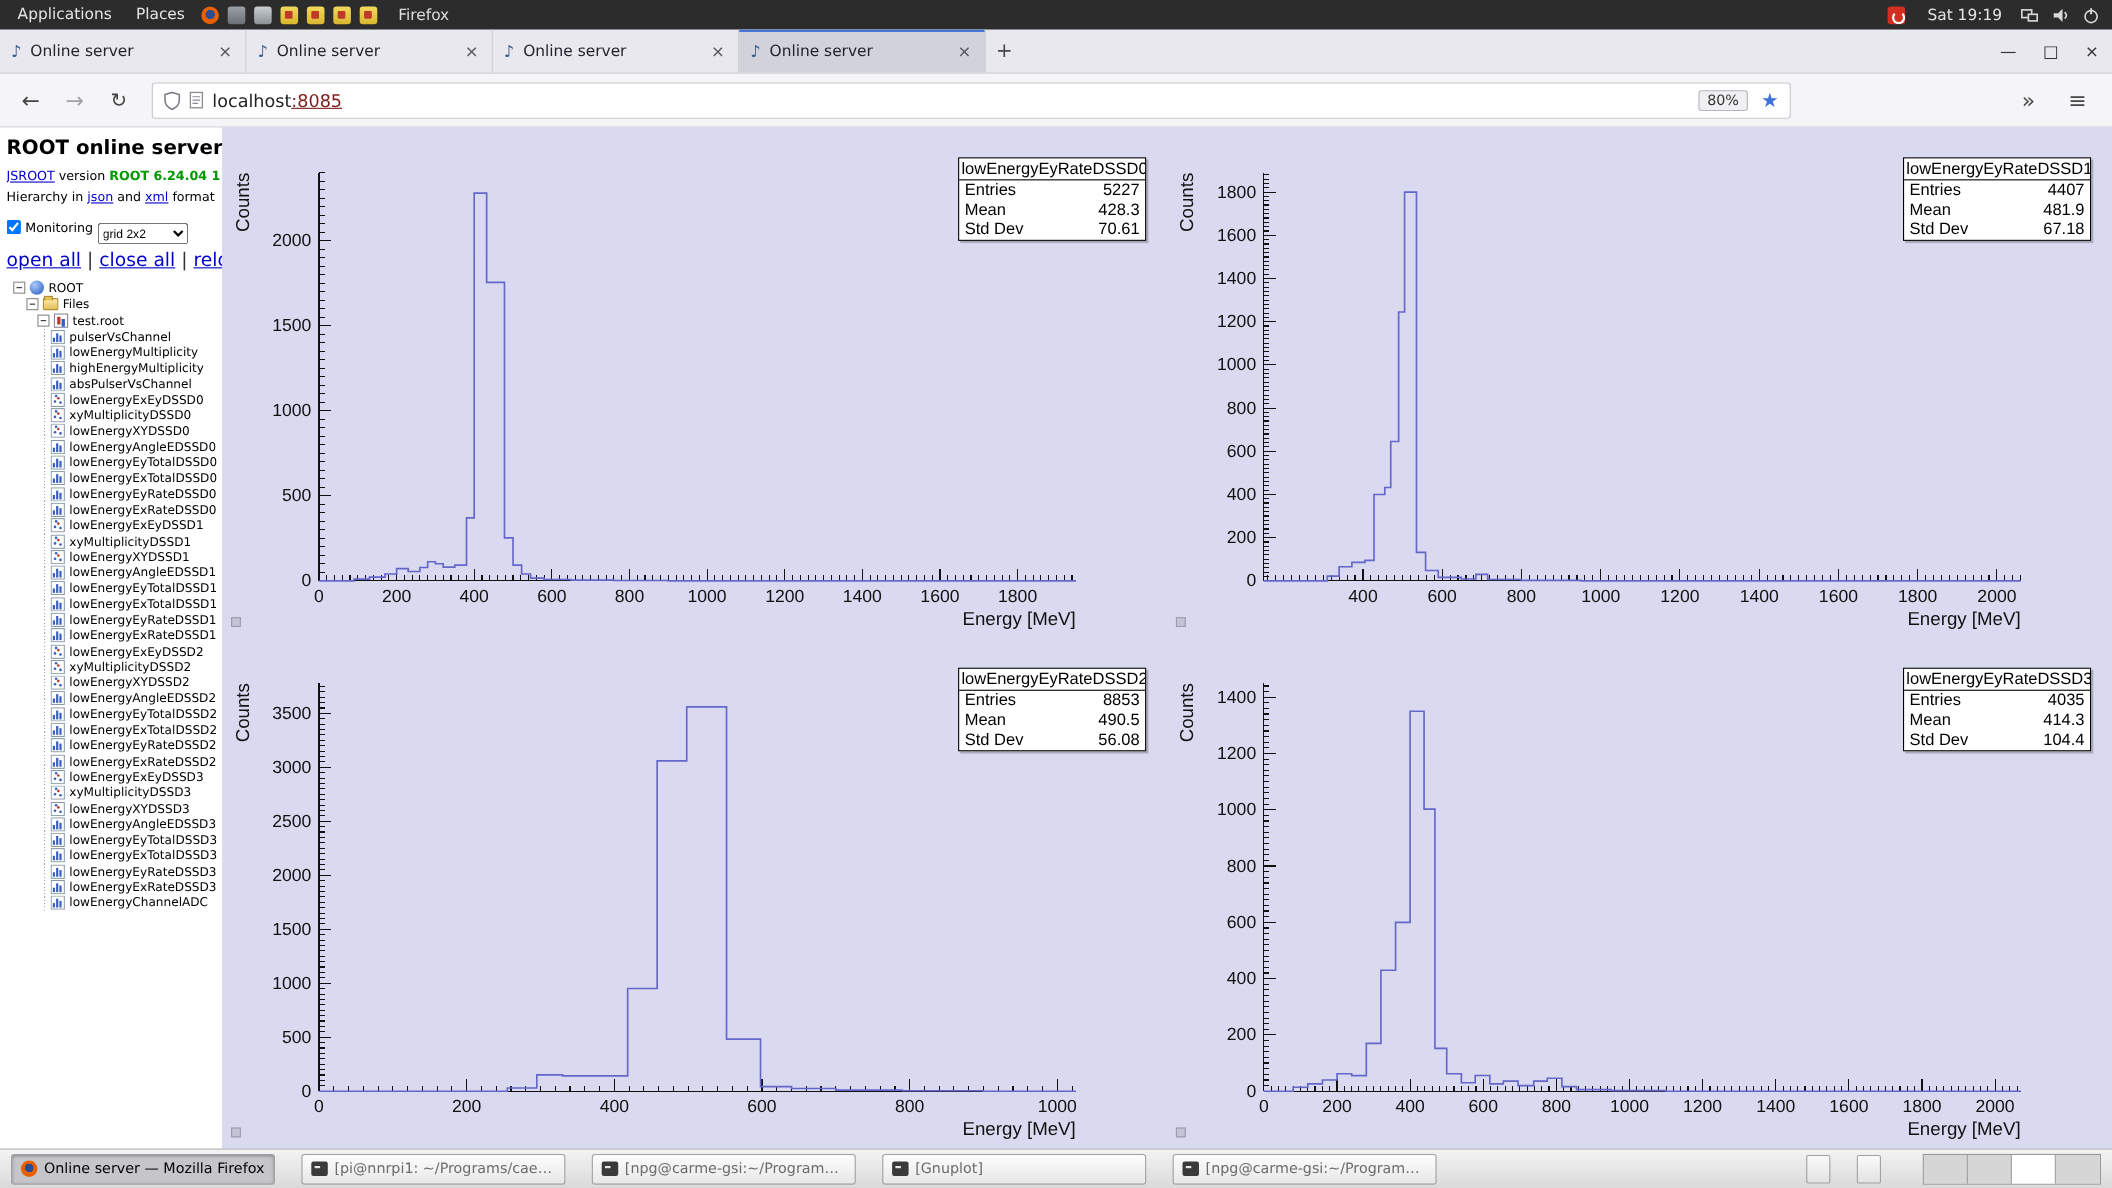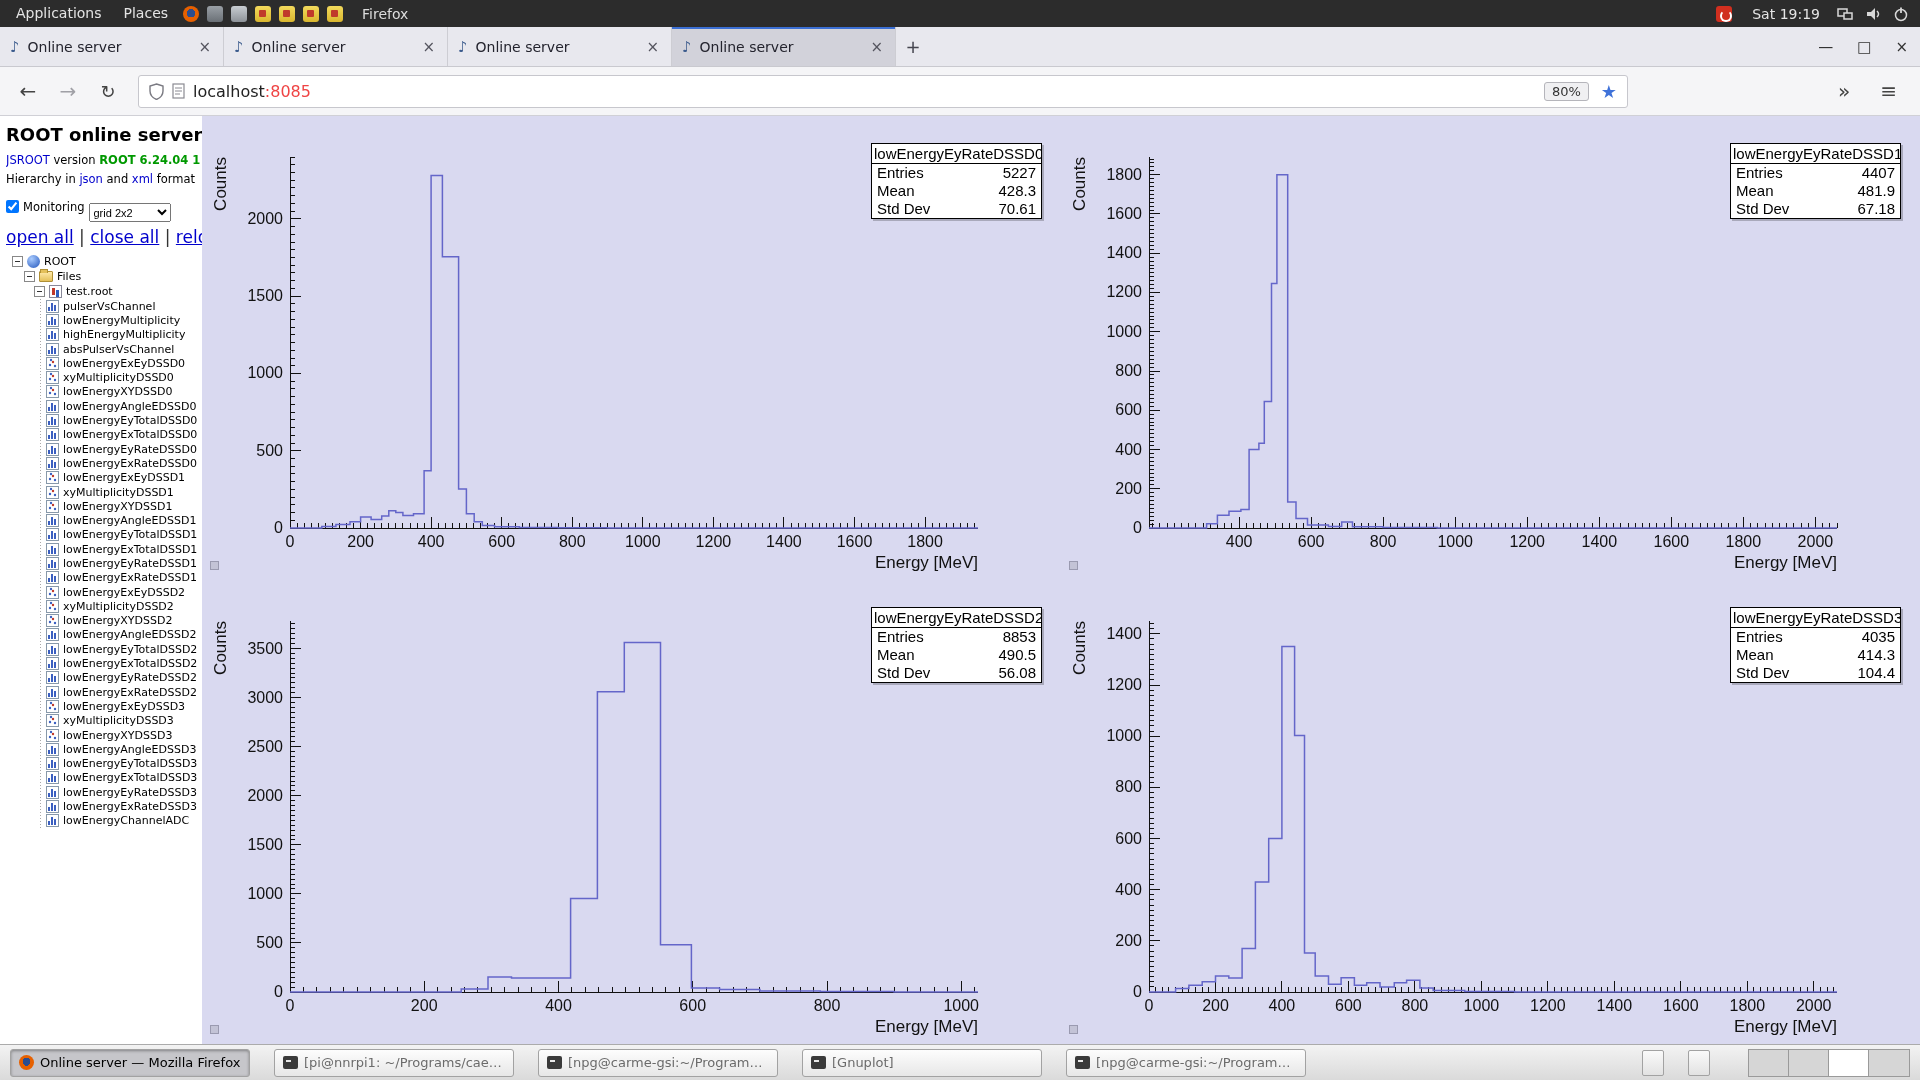--- a/index.html
+++ b/index.html
@@ -36,32 +36,32 @@
 #tabbar .spacer{flex:1;}
 .winctl{display:flex;align-items:center;}
 .winctl span{font-size:15px;color:#333;padding:0 12px;line-height:40px;}
 
 
 #navbar{height:49px;background:#f5f5f7;display:flex;align-items:center;padding:0 12px;gap:8px;border-bottom:1px solid #d0d0d6;}
 .nav-btn{width:32px;text-align:center;font-size:20px;}
 #nav-back{color:#444;}#nav-forward{color:#a0a0a6;}#nav-reload{color:#444;font-size:18px;}
 #urlbar{width:1490px;height:33px;background:#fff;border:1px solid #c7c7cd;border-radius:3px;display:flex;align-items:center;padding:0 10px;gap:8px;font-size:16px;color:#222;margin-left:6px;}
 #urlbar .urltext{flex:1;white-space:nowrap;overflow:hidden;}
-#urlbar .port{color:#ef4444;}
+#urlbar .port{color:#7f1d1d;text-decoration:underline;}
 .zoom-badge{border:1px solid #b5b5bb;background:#f0f0f2;border-radius:3px;font-size:13px;color:#333;padding:1px 7px;flex:none;margin-left:33px;}
 .star{color:#3f72d9;font-size:18px;flex:none;padding-left:4px;}
 #navbar .spacer{flex:1;}
 .nav-right{font-size:20px;color:#444;padding:0 11px;}
 
 
 #content{display:flex;height:928px;background:#d9d9f0;}
 #sidebar{width:202px;flex:none;background:#fff;padding:6px 2px 0 6px;overflow:hidden;}
 .sb-title{font-size:18px;font-weight:600;color:#000;margin:2px 16px 8px 0;white-space:nowrap;}
 .sb-line{font-size:11.5px;margin-bottom:5px;color:#000;white-space:nowrap;overflow:hidden;}
-.sb-line a{color:#0000cc;}
+.sb-line a{color:#0000cc;text-decoration:underline;}
 .ver{color:#009900;font-weight:bold;}
 .sb-monitor{display:flex;align-items:center;gap:4px;font-size:11.5px;margin-bottom:5px;}
 .sb-monitor select{font-size:11px;height:19px;width:82px;margin-top:12px;}
 .sb-actions{font-size:17px;margin-bottom:7px;color:#333;white-space:nowrap;}
 .sb-actions a{color:#0000cc;text-decoration:underline;}
 #tree{font-size:11px;color:#000;}
 .trow{display:flex;align-items:center;gap:4px;height:15px;white-space:nowrap;}
 .titem{display:flex;align-items:center;gap:4px;height:14.3px;padding-left:40px;white-space:nowrap;overflow:hidden;}
 #tree-items{background-image:repeating-linear-gradient(to bottom,#aaa 0 1px,transparent 1px 3px);background-size:1px 100%;background-position:34px 0;background-repeat:no-repeat;}
 .expander{width:11px;height:11px;border:1px solid #888;background:#fff;position:relative;flex:none;}

